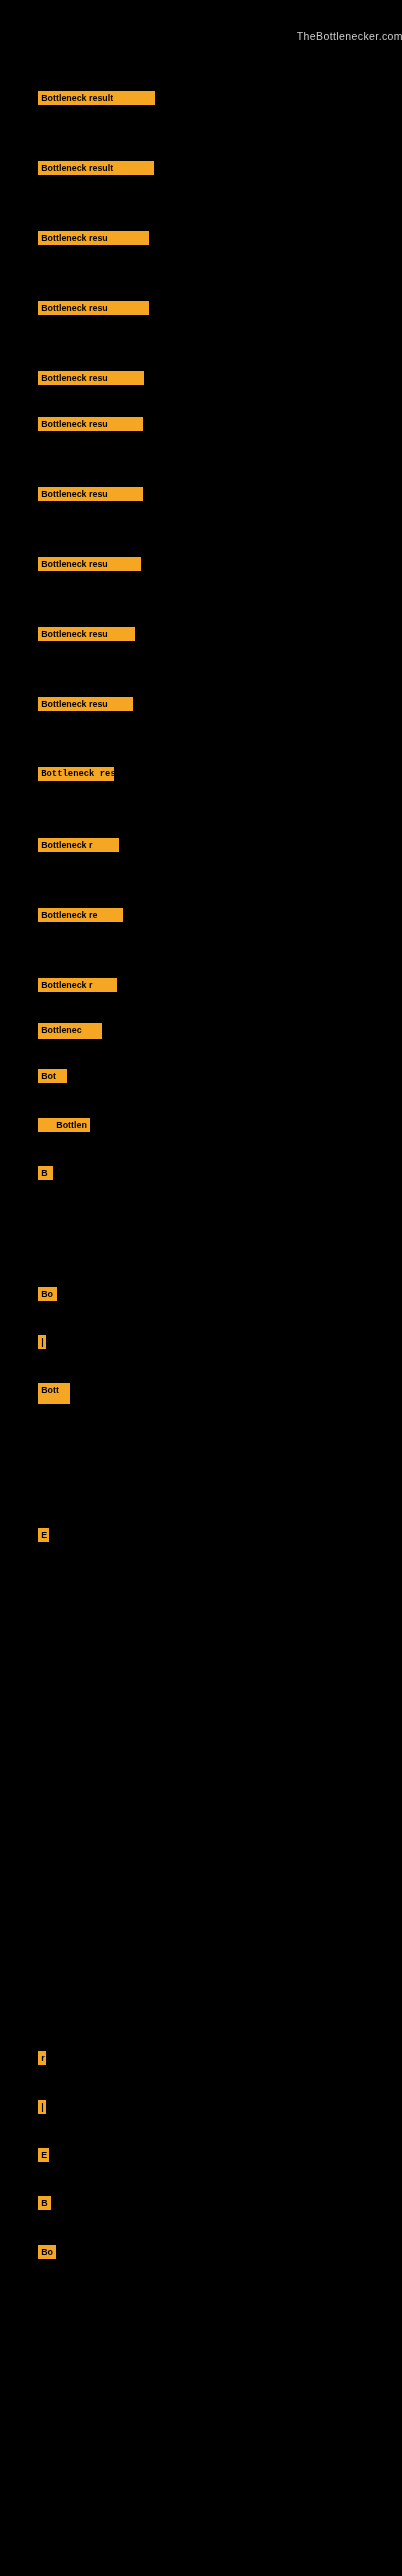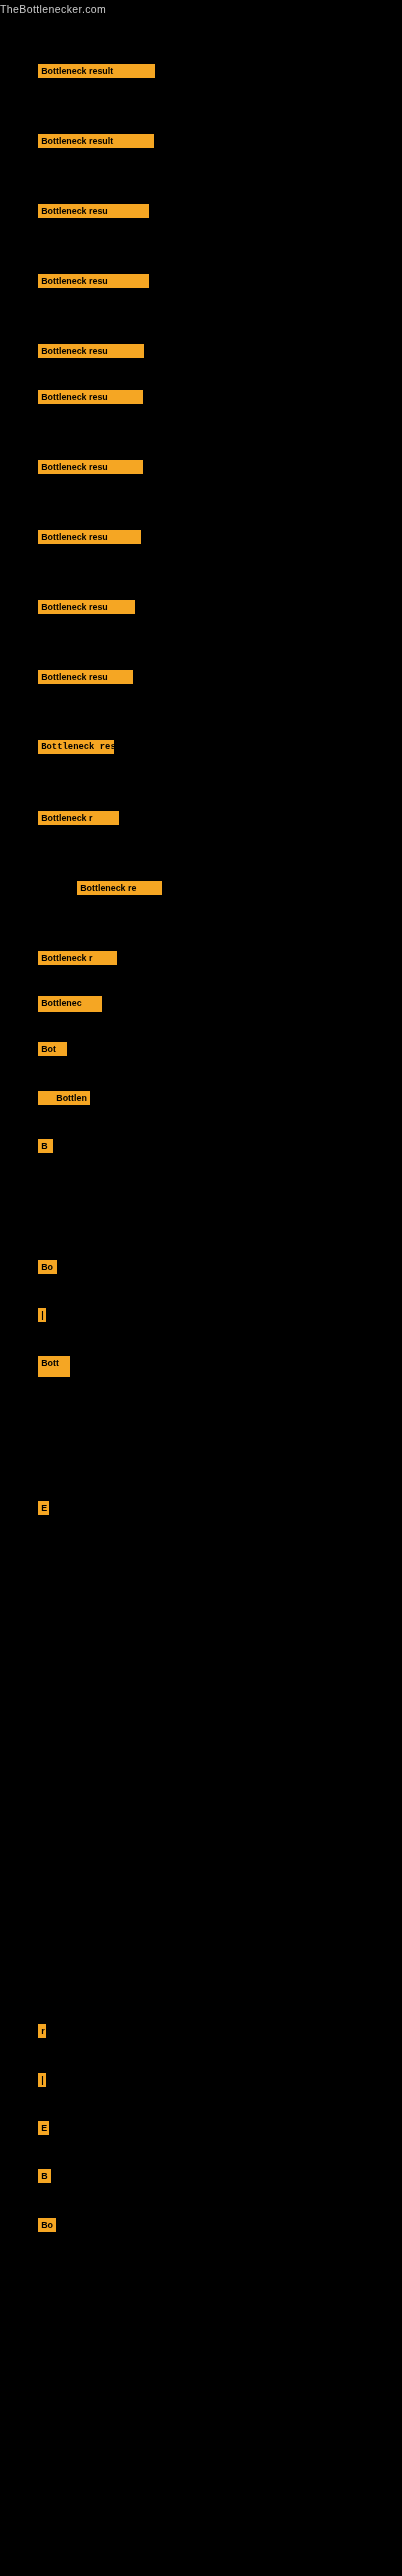--- a/index.html
+++ b/index.html
@@ -6,23 +6,24 @@
     body {
       background: #000;
       width: 403px;
       min-height: 2576px;
       font-family: Arial, sans-serif;
       position: relative;
     }
     .site-title {
       color: #ccc;
       font-size: 10.5px;
-      text-align: left;
+      text-align: right;
       padding: 3.2px 0 4.8px 0;
       letter-spacing: 0.4px;
+      margin-top: 27px;
     }
     .bar-row {
       display: flex;
       align-items: center;
       margin-bottom: 0;
       position: absolute;
       left: 0;
     }
     .bar-label {
       background: #f5a623;
@@ -73,21 +74,21 @@
     </div>
     <div class="bar-row" style="top: 650px;">
       <span class="bar-label" style="width: 95px; height: 14.5px;">Bottleneck resu</span>
     </div>
     <div class="bar-row" style="top: 720px;">
       <span class="bar-label" style="width: 76px; height: 14.5px; font-family: Liberation Mono, monospace;">Bottleneck res</span>
     </div>
     <div class="bar-row" style="top: 791px;">
       <span class="bar-label" style="width: 81px; height: 14.5px;">Bottleneck r</span>
     </div>
-    <div class="bar-row" style="top: 861px; padding-left: 39px;">
+    <div class="bar-row" style="top: 861px;">
       <span class="bar-label" style="width: 85px; height: 14.5px;">Bottleneck re</span>
     </div>
     <div class="bar-row" style="top: 931px;">
       <span class="bar-label" style="width: 79px; height: 14.5px;">Bottleneck r</span>
     </div>
     <div class="bar-row" style="top: 976px;">
       <span class="bar-label" style="width: 64px; height: 16px;">Bottlenec</span>
     </div>
     <div class="bar-row" style="top: 1022px; align-items: center;">
       <span class="bar-label" style="width: 29px; height: 14.5px;">Bot</span>

